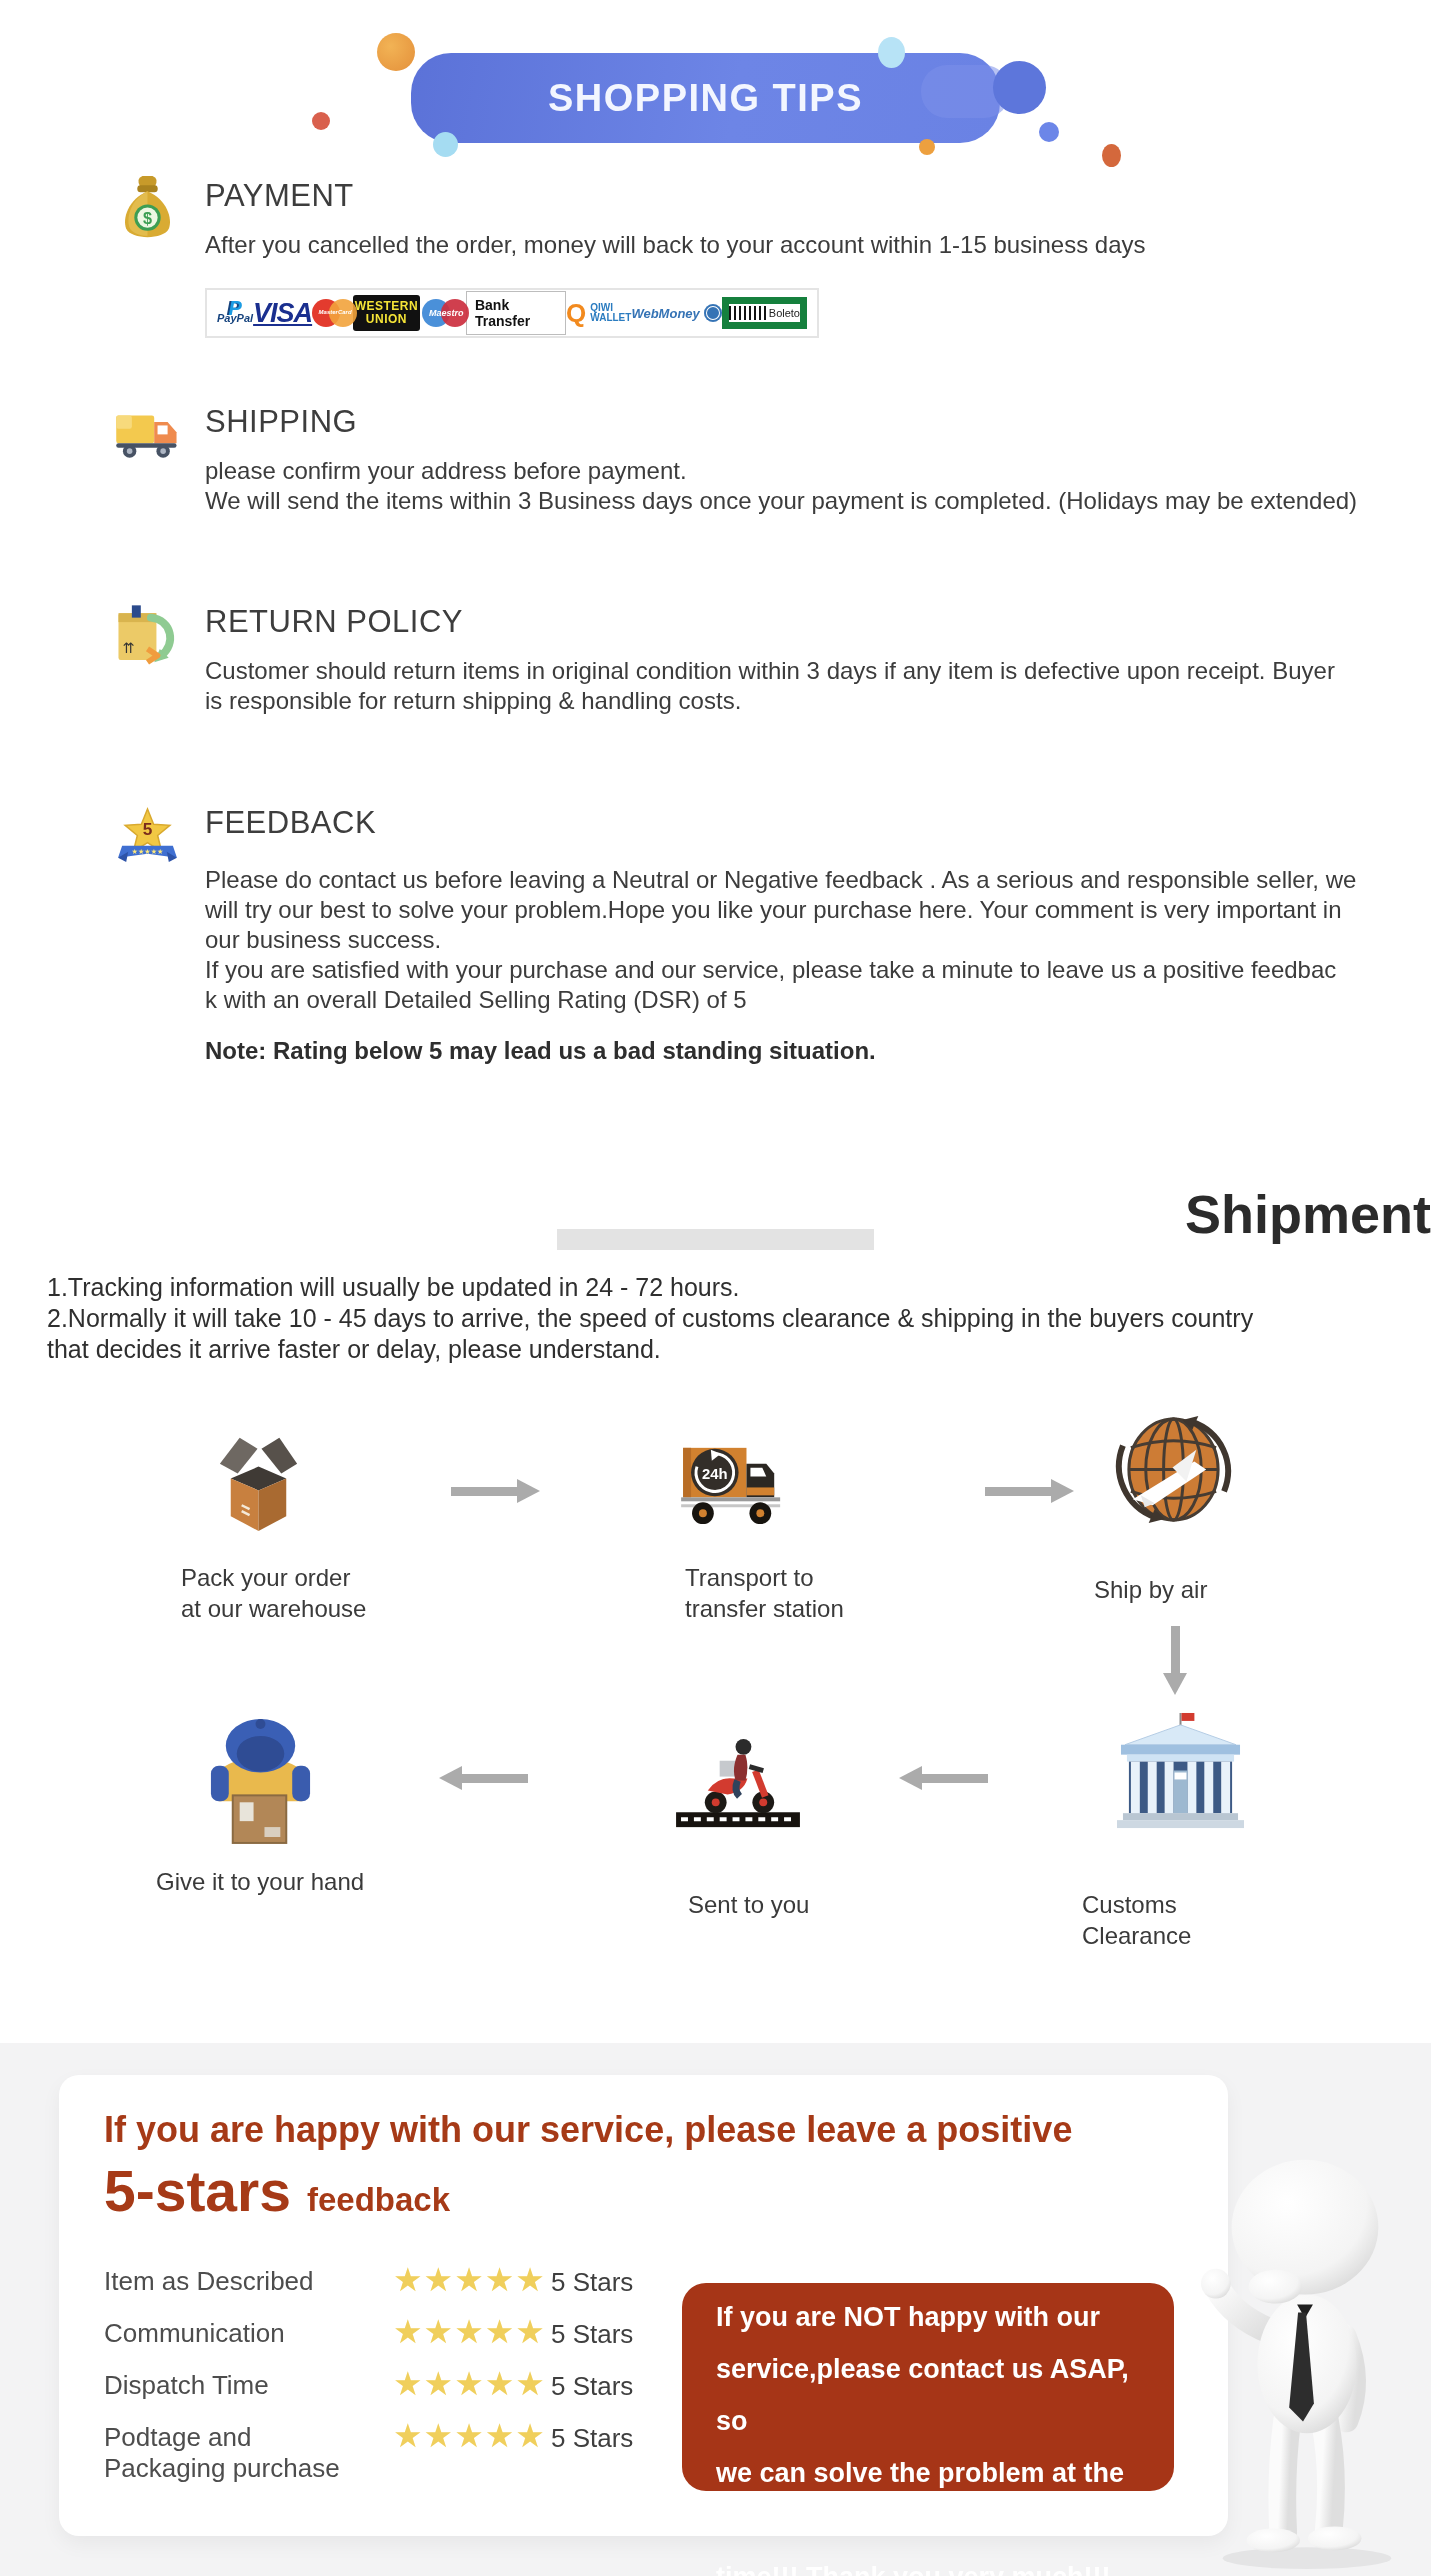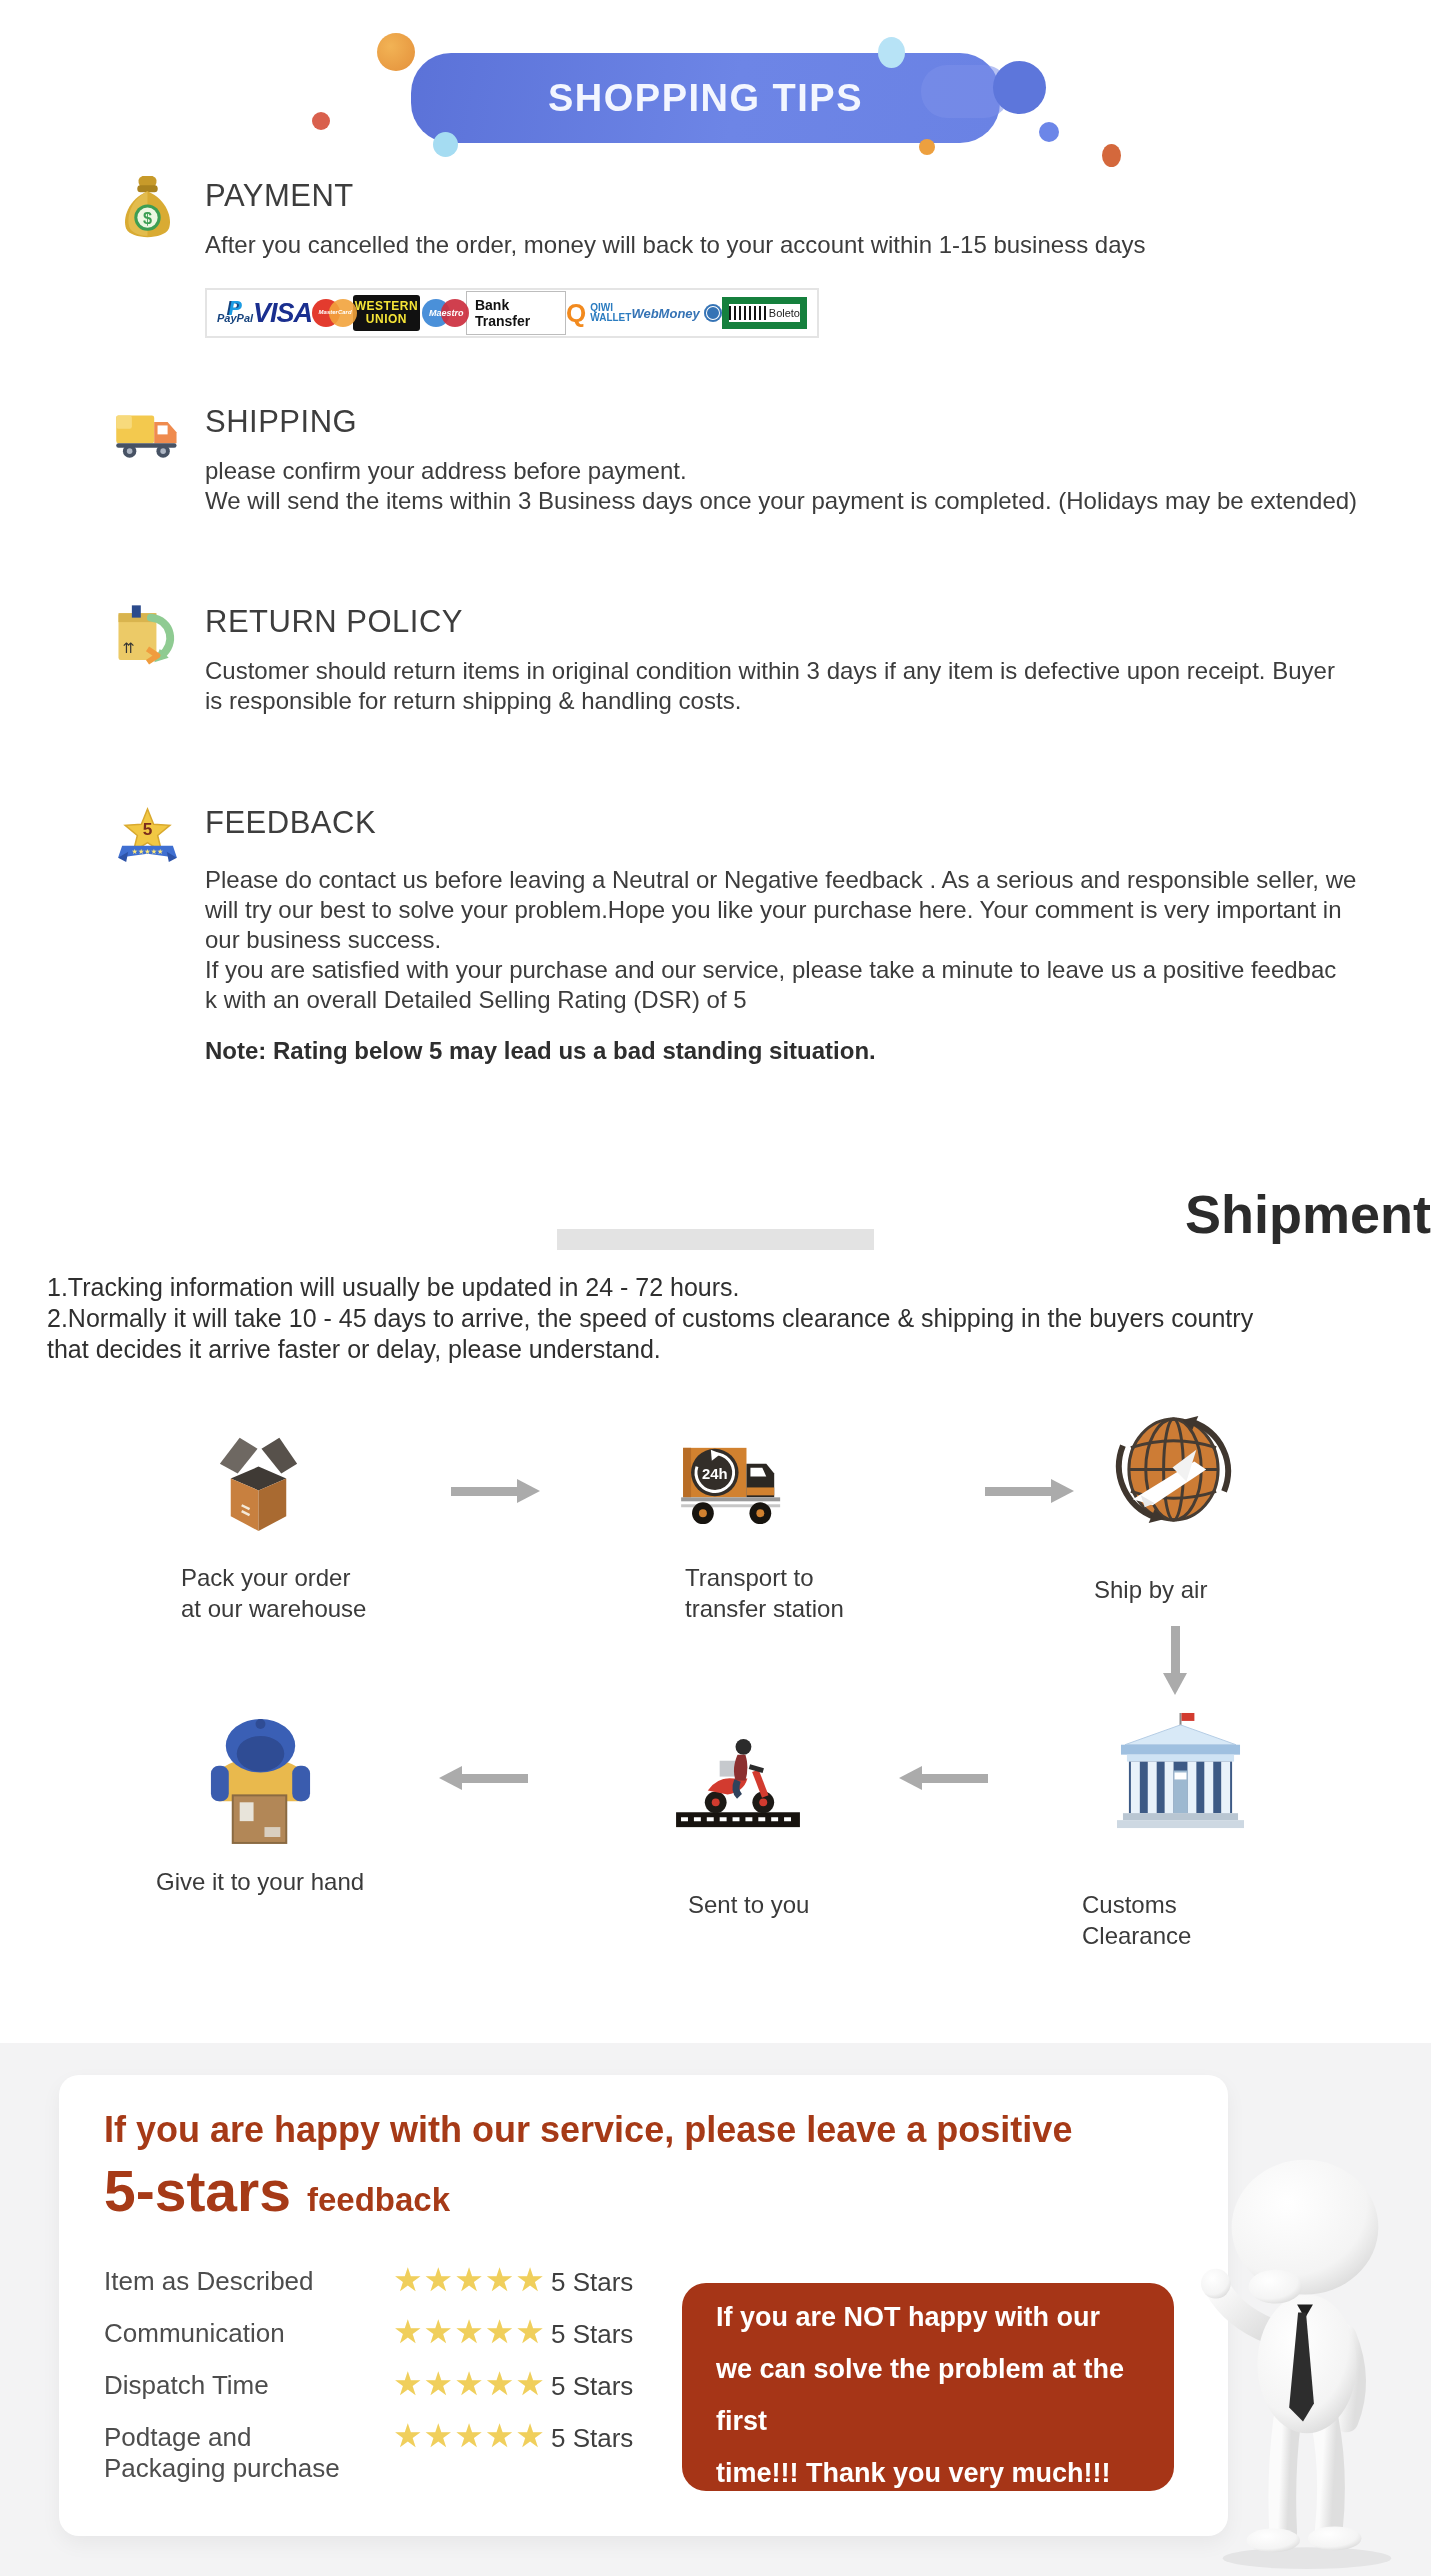--- a/index.html
+++ b/index.html
@@ -33,21 +33,21 @@
   #feedback .tip-body{margin-top:24px;}
   .tip-note{margin-top:22px;font-size:24px;font-weight:700;color:#2e2e2e;}
 
   
   .pay-strip{margin-top:28px;width:614px;height:50px;border:2px solid #e4e4e4;background:#fff;
              display:flex;align-items:center;justify-content:space-between;padding:0 10px;box-sizing:border-box;}
   .logo{display:flex;align-items:center;justify-content:center;}
   .pp{flex-direction:column;line-height:10px;}
   .pp .pp-p{font-size:20px;font-weight:900;font-style:italic;color:#1b9ce3;text-shadow:-2px 0 #16437e;}
   .pp .pp-t{font-size:11px;font-weight:900;font-style:italic;color:#16437e;}
-  .visa{font-size:27px;font-weight:900;font-style:italic;color:#1a2f8f;letter-spacing:-1px;}
+  .visa{font-size:27px;font-weight:900;font-style:italic;color:#1a2f8f;letter-spacing:-1px;text-decoration:underline;}
   .mc{position:relative;width:46px;height:30px;}
   .mc i{position:absolute;top:1px;width:28px;height:28px;border-radius:50%;}
   .mc .c1{left:0;background:#e33b2e;} .mc .c2{left:17px;background:#f2a33c;opacity:.9;}
   .mc span{position:absolute;left:0;top:11px;width:46px;text-align:center;font-size:6px;font-weight:700;
            color:#fff;font-style:italic;}
   .wu{width:77px;height:36px;background:#111;border-radius:3px;flex-direction:column;line-height:13px;}
   .wu span{color:#f5e437;font-size:12px;font-weight:900;letter-spacing:0.5px;}
   .maestro{position:relative;width:52px;height:32px;}
   .maestro i{position:absolute;top:2px;width:28px;height:28px;border-radius:50%;}
   .maestro .c1{left:2px;background:#4a90d9;} .maestro .c2{left:21px;background:#cc2f3f;opacity:.92;}
@@ -388,20 +388,21 @@
             <div>Podtage and</div>
             <div>Packaging purchase</div>
           </div>
           <div class="rating-stars">★★★★★</div>
           <div class="rating-value">5 Stars</div>
         </div>
       </div>
 
       <div class="warning">
         <div>If you are NOT happy with our</div>
+        <div>service,please contact us ASAP, so</div>
         <div>we can solve the problem at the first</div>
         <div>time!!! Thank you very much!!!</div>
       </div>
     </div>
 
     <svg class="figure" viewBox="0 0 240 440">
       <defs>
         <radialGradient id="wh" cx="38%" cy="32%" r="75%">
           <stop offset="0%" stop-color="#ffffff"></stop>
             <stop offset="72%" stop-color="#f4f4f4"></stop>

